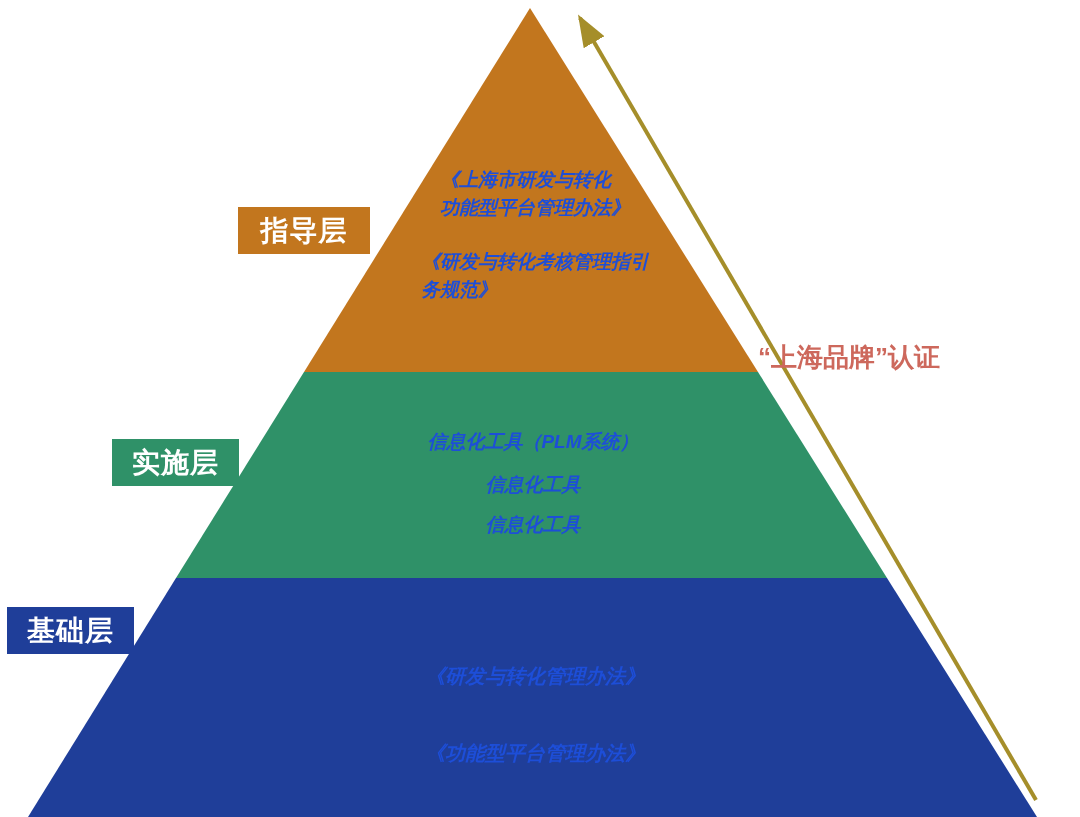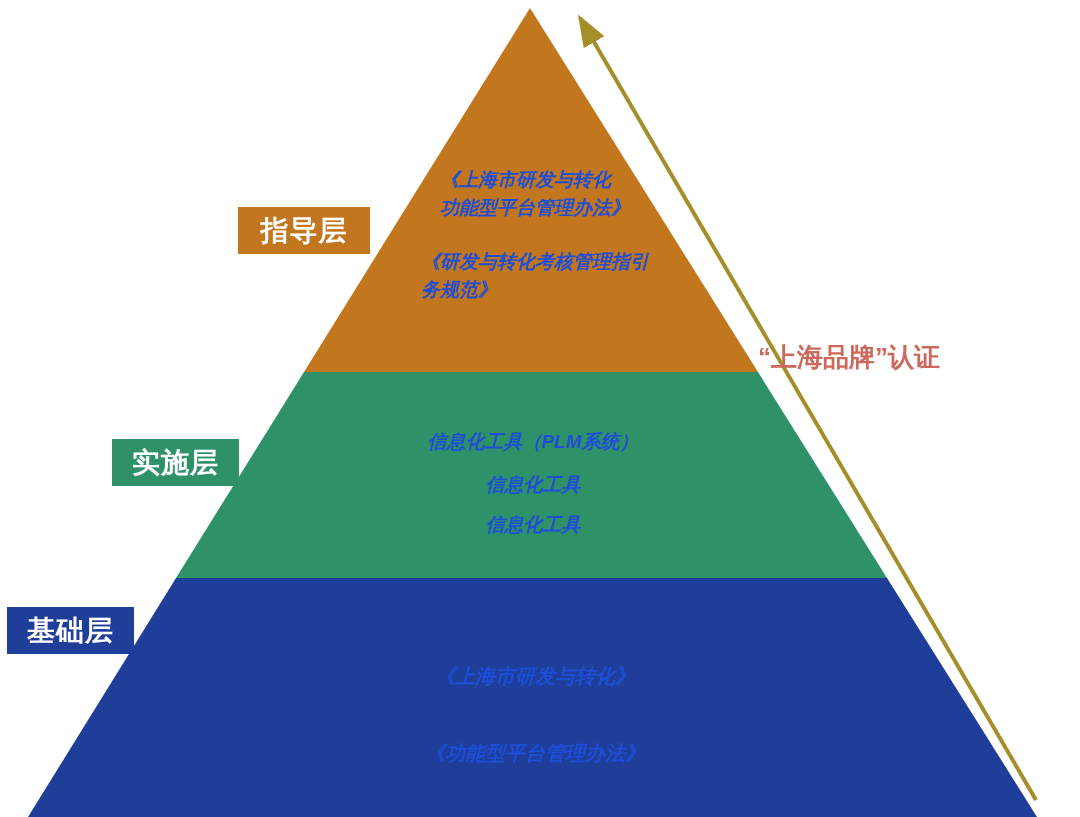--- a/index.html
+++ b/index.html
@@ -74,18 +74,18 @@
 
   <div class="pyr-text t-md" style="left:535px; top:166px;">《上海市研发与转化
 功能型平台管理办法》</div>
   <div class="pyr-text t-md" style="left:535px; top:248px;">《研发与转化考核管理指引
 务规范》</div>
 
   <div class="pyr-text t-md" style="left:533px; top:428px;">信息化工具（PLM系统）</div>
   <div class="pyr-text t-md" style="left:533px; top:471px;">信息化工具</div>
   <div class="pyr-text t-md" style="left:533px; top:511px;">信息化工具</div>
 
-  <div class="pyr-text t-lg" style="left:535px; top:661px;">《上海市研发与转化》</div>
+  <div class="pyr-text t-lg" style="left:535px; top:661px;">《研发与转化管理办法》</div>
   <div class="pyr-text t-lg" style="left:535px; top:738px;">《功能型平台管理办法》</div>
 
   <div class="annotation" style="left:758px; top:292px;margin-top:48px;">“上海品牌”认证</div>
 
 </div>
 
 </body></html>

